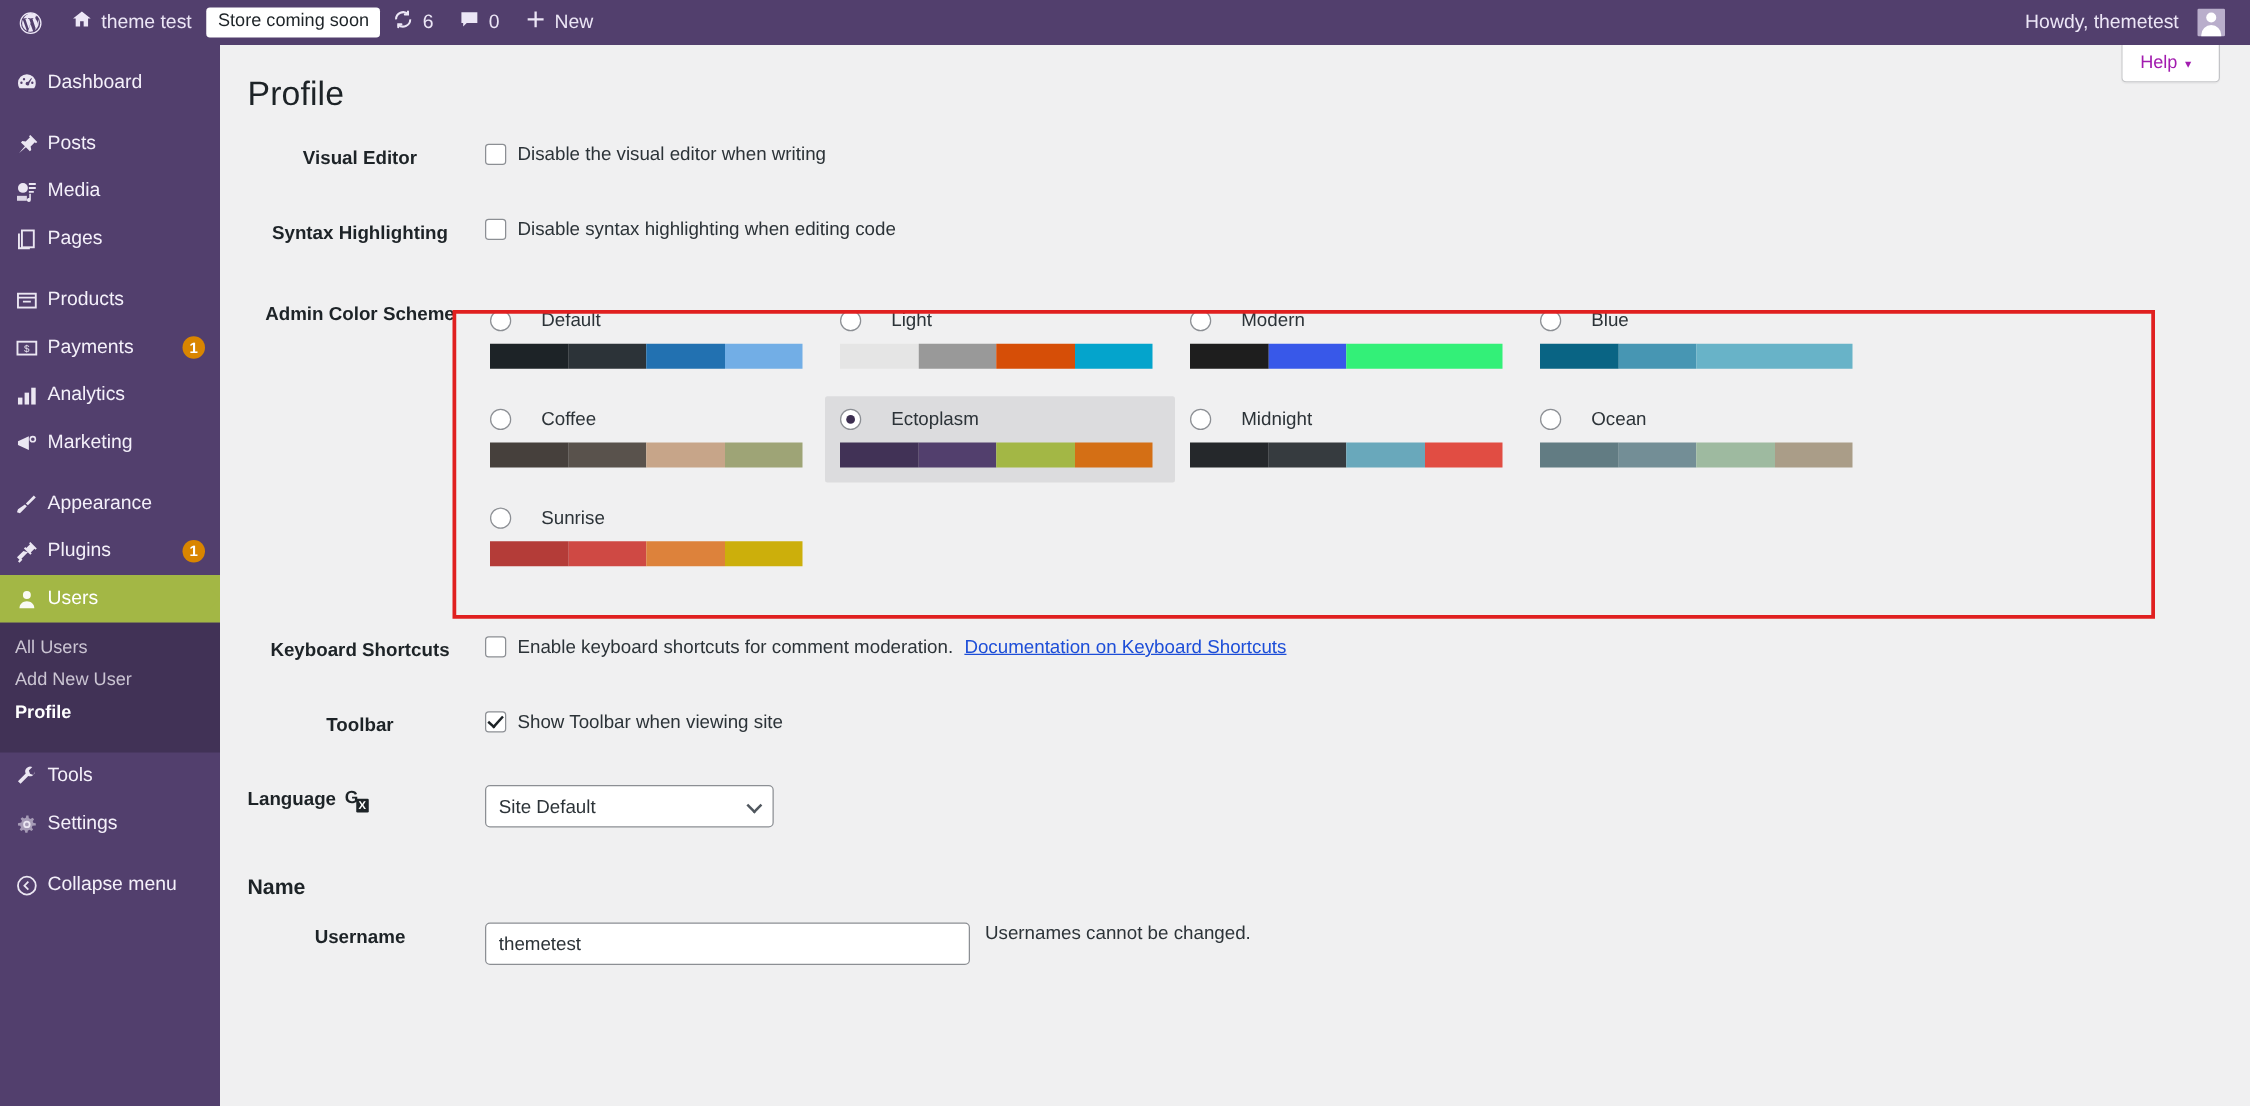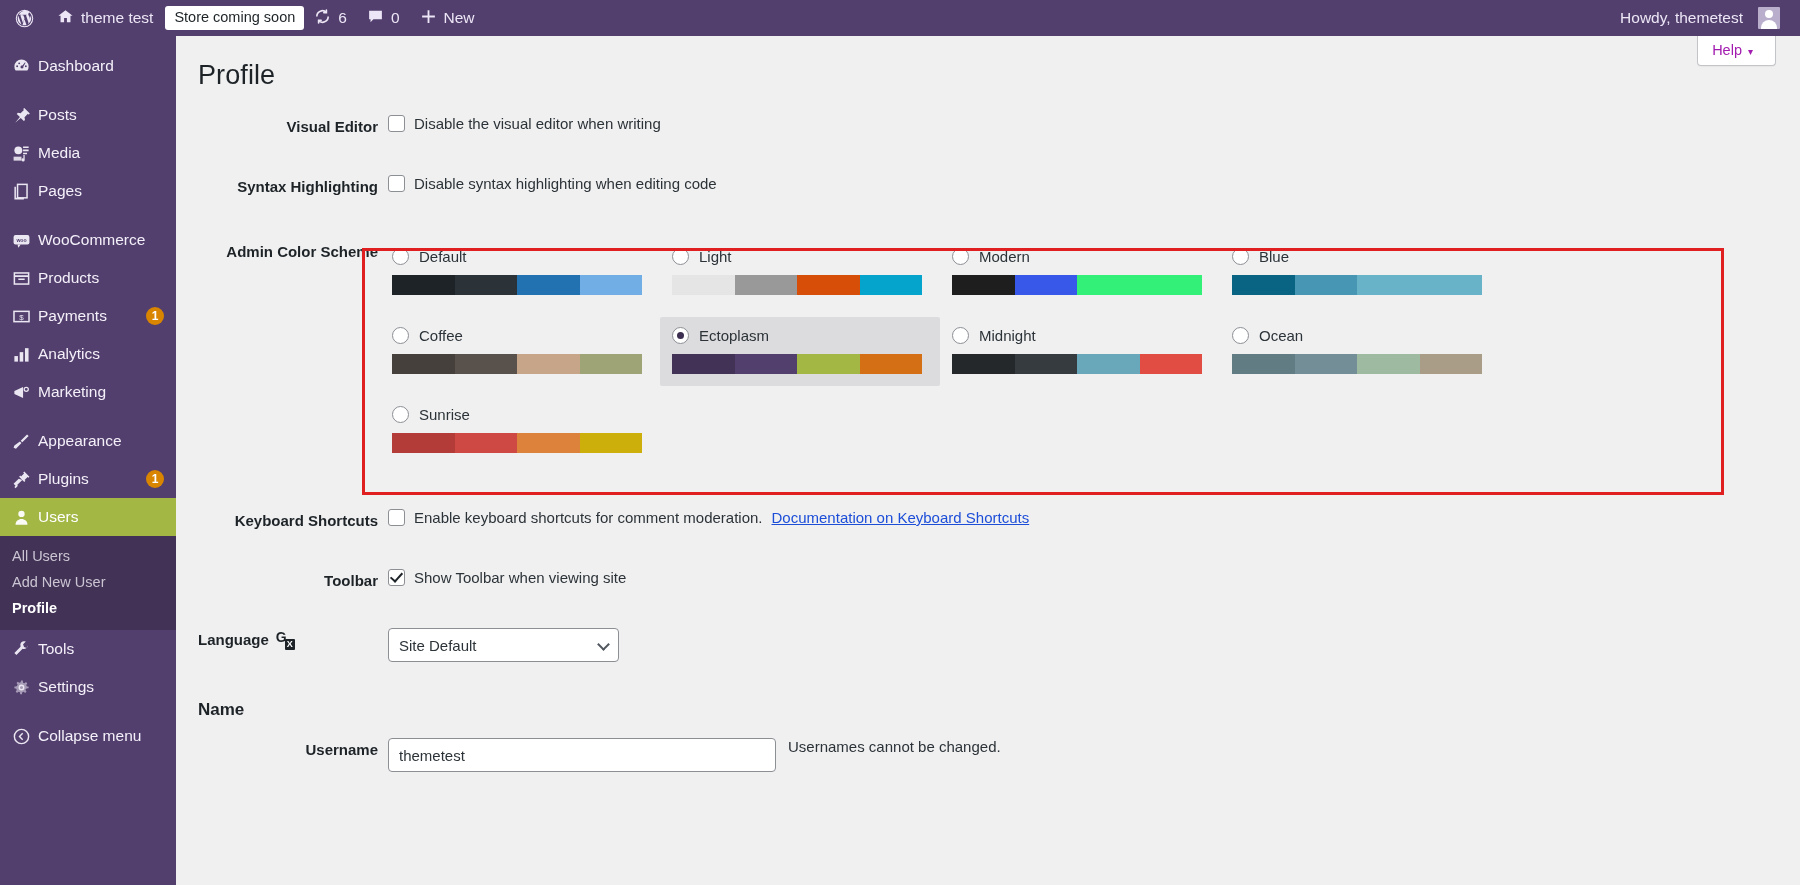--- a/index.html
+++ b/index.html
@@ -88,21 +88,21 @@
   }
   .menu-sep { height: 11px; }
   .badge {
     display: inline-flex; align-items: center; justify-content: center;
     min-width: 18px; height: 18px;
     margin-left: 8px; padding: 0 5px;
     border-radius: 9px;
     background: #d98500; color: #fff;
     font-size: 12px; font-weight: 700;
   }
-  .submenu { background: #413256; padding: 7px 0 9px; }
+  .submenu { background: #413256; padding: 7px 0 19px; }
   .submenu a {
     display: block;
     padding: 5px 0 5px 12px;
     color: #cbc5d3;
     font-size: 14.5px;
     text-decoration: none;
   }
   .submenu a.current { color: #fff; font-weight: 700; }
 
   
@@ -135,21 +135,21 @@
   }
   h2.section {
     font-size: 17px; font-weight: 700; color: #1d2327;
     padding: 18px 0 0 22px;
   }
   h2.section.name-sec { padding-top: 22px; }
 
   table.form-table { width: 100%; border-collapse: collapse; }
   table.form-table th {
     width: 212px;
-    text-align: right;
+    text-align: center;
     vertical-align: top;
     font-size: 15px; font-weight: 700; color: #1d2327;
     padding: 20px 10px 20px 22px;
     line-height: 1.3;
   }
   table.form-table td {
     vertical-align: top;
     padding: 18px 10px 16px 0;
     font-size: 15px; color: #2c3338;
   }
@@ -188,21 +188,21 @@
     width: 1310px;
     margin-left: -8px;
   }
   .scheme {
     width: 280px;
     margin: 0 0 10px 0;
     padding: 10px 12px 12px;
     border-radius: 2px;
   }
   .scheme.selected { background: #dcdcde; }
-  .sch-head { display: flex; align-items: center; gap: 10px; margin-bottom: 10px; }
+  .sch-head { display: flex; align-items: center; gap: 24px; margin-bottom: 10px; }
   .radio {
     width: 17px; height: 17px;
     border: 1px solid #8c8f94;
     border-radius: 50%;
     background: #fff;
     display: inline-flex; align-items: center; justify-content: center;
     flex: 0 0 17px;
   }
   .radio.on::after {
     content: "";
@@ -367,30 +367,20 @@
           <rect x="7" y="3" width="12" height="17"></rect>
           <path d="M4 6v15h11"></path>
         </svg>
     </span>
     <span class="mi-label">Pages</span>
   </a>
 
 
   <div class="menu-sep"></div>
 
-  <a class="menu-item" href="#">
-    <span class="mi-icon">
-      <svg width="19" height="19" viewBox="0 0 24 24">
-          <rect x="2" y="5" width="20" height="12" rx="2.5" fill="#f4f0fa"></rect>
-          <path d="M7 17l1 4 3-4z" fill="#f4f0fa"></path>
-          <text x="12" y="13.5" font-size="6.5" font-family="Liberation Sans, sans-serif" font-weight="700" fill="#523f6d" text-anchor="middle">woo</text>
-        </svg>
-    </span>
-    <span class="mi-label">WooCommerce</span>
-  </a>
 
   <a class="menu-item" href="#">
     <span class="mi-icon">
       <svg width="19" height="19" viewBox="0 0 24 24" fill="none" stroke="#f4f0fa" stroke-width="1.9">
           <rect x="3" y="5" width="18" height="14"></rect>
           <path d="M3 9h18M8 13h8"></path>
         </svg>
     </span>
     <span class="mi-label">Products</span>
   </a>

